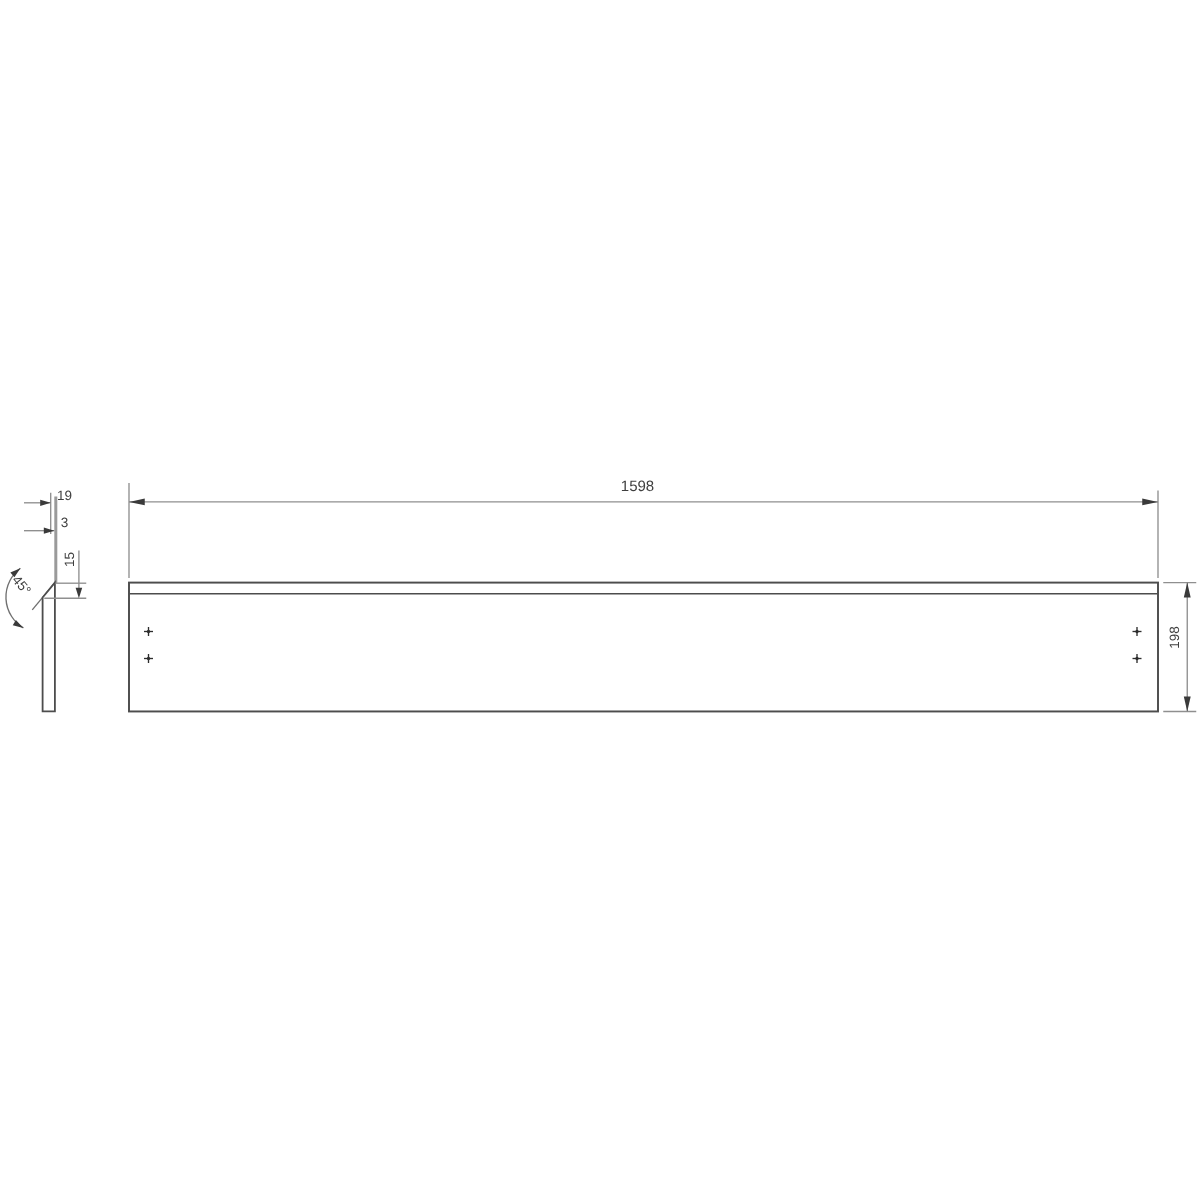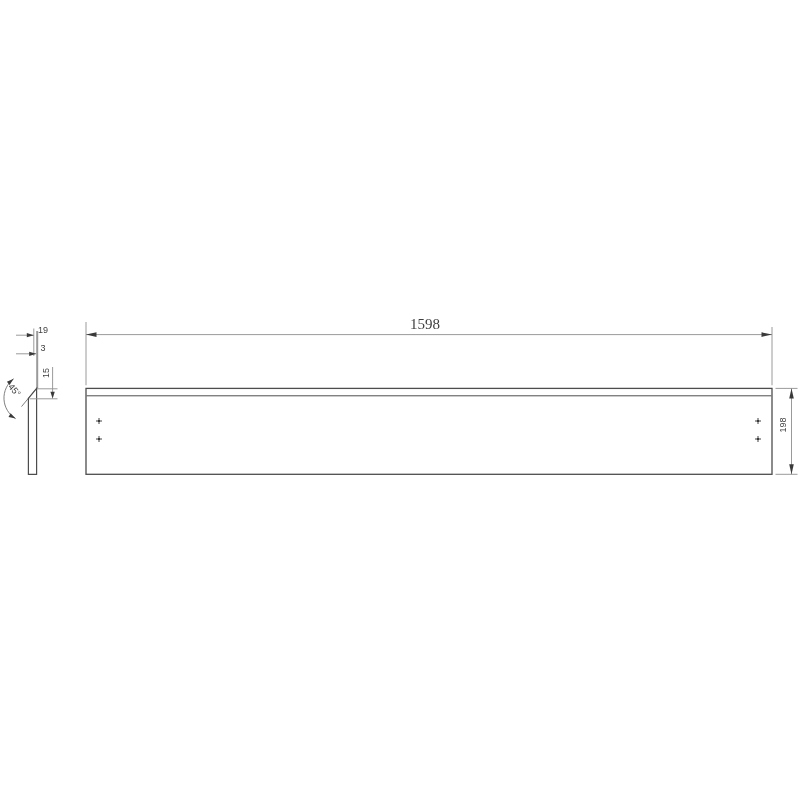--- a/index.html
+++ b/index.html
@@ -1,21 +1,21 @@
 <!DOCTYPE html>
 <html><head>
 <meta charset="utf-8">
 <style>
   html,body{margin:0;padding:0;background:#ffffff;}
   #canvas{position:relative;width:800px;height:800px;background:#ffffff;overflow:hidden;
           font-family:"Liberation Sans", sans-serif;}
   svg{position:absolute;left:0;top:0;}
   .dim-label{position:absolute;color:#3f3f3f;font-size:9px;line-height:11px;
              white-space:nowrap;text-align:center;}
-  .dim-label.big{font-size:15px;font-family:Liberation Serif, serif;}
+  .dim-label.big{font-size:10px;}
   .rot90{transform:rotate(-90deg);}
   .rot45{transform:rotate(50deg);}
 </style>
 </head>
 <body>
 
 <div id="canvas">
 
   <svg width="800" height="800" viewBox="0 0 800 800">
 

